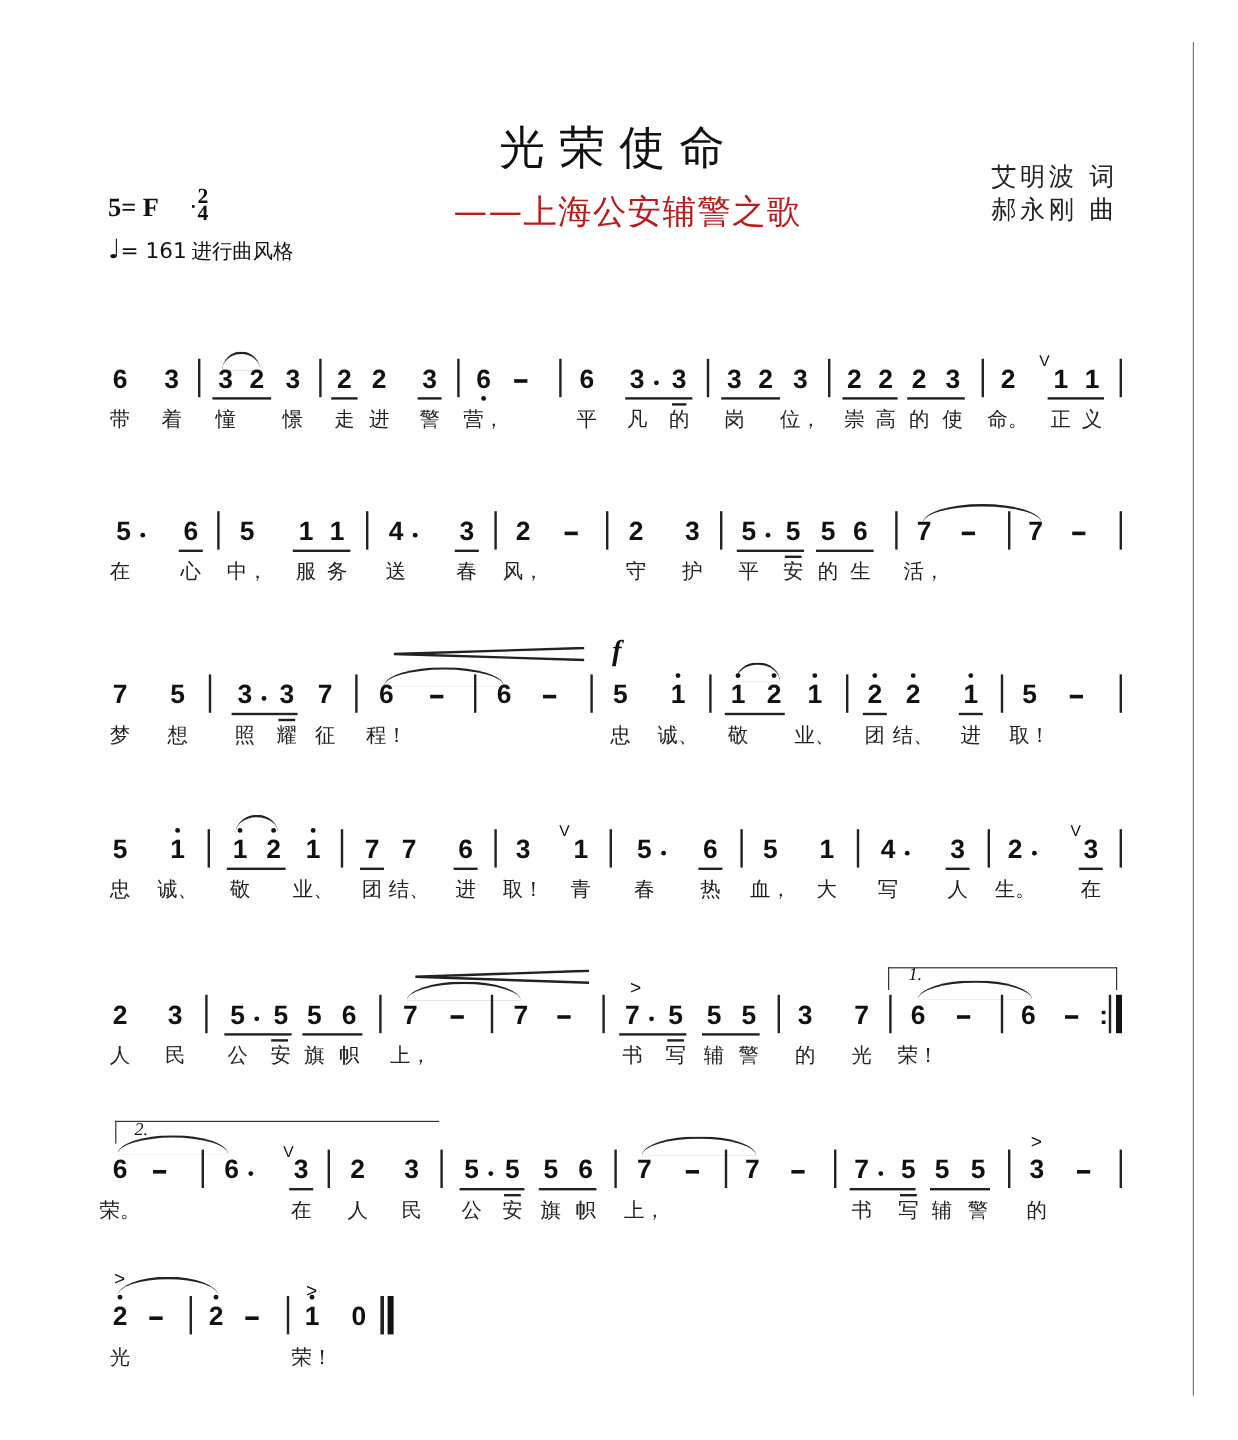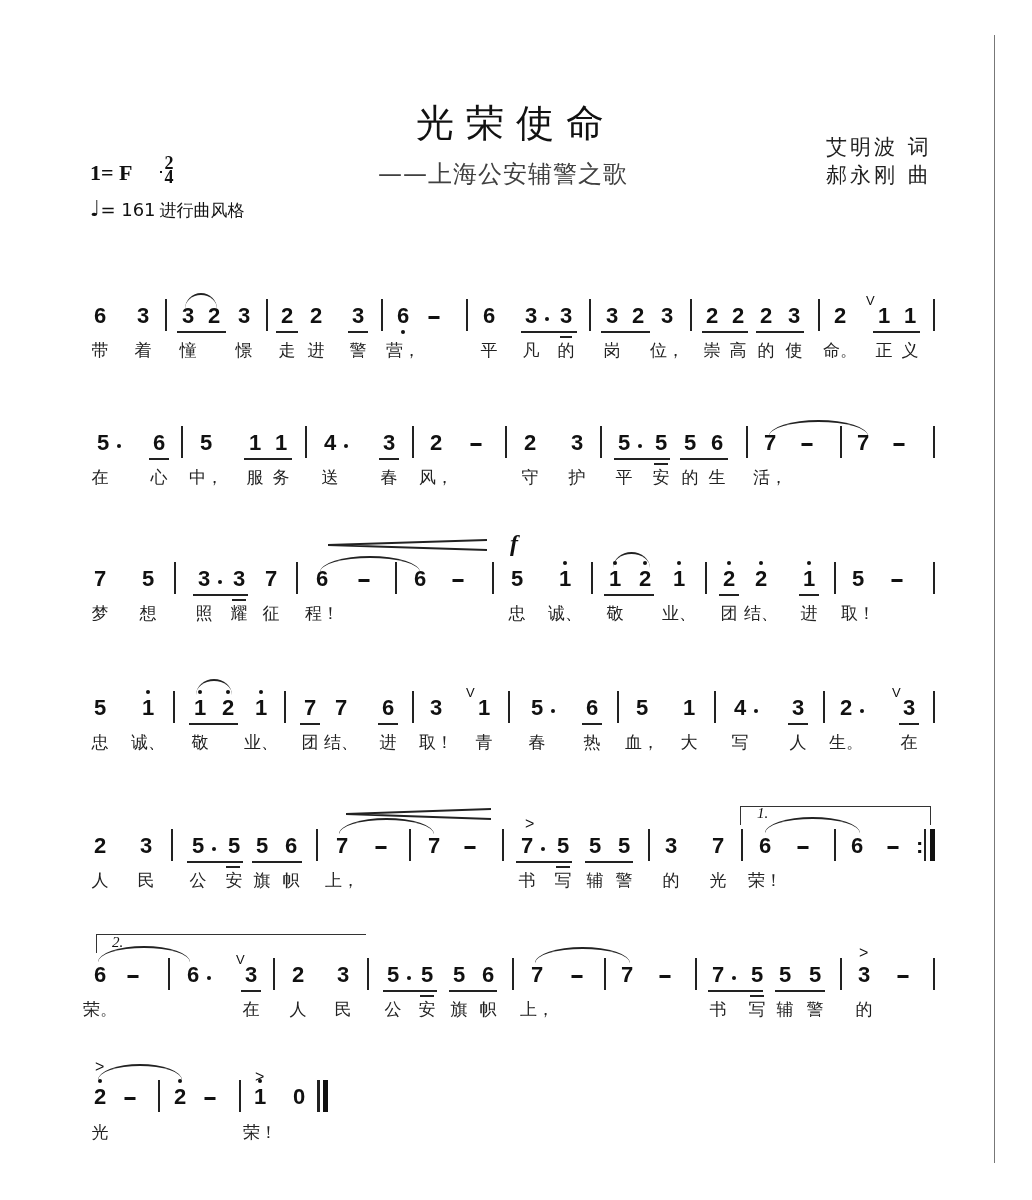--- a/index.html
+++ b/index.html
@@ -1,21 +1,21 @@
 <!DOCTYPE html>
 <html><head>
 <meta charset="utf-8">
 <style>
   html, body { margin: 0; padding: 0; background: #ffffff; }
   body { width: 1032px; height: 1200px; position: relative; overflow: hidden;
          font-family: "DejaVu Sans", sans-serif; color: #111; }
   .abs { position: absolute; }
   .title { left: 0; width: 1032px; top: 98px; text-align: center; font-size: 38px;
            letter-spacing: 12px; font-family: "DejaVu Sans", sans-serif; color: #111; padding-left: 0; }
-  .subtitle { left: 378px; top: 158px; font-size: 24px; color: #404040; letter-spacing: 1px; }
+  .subtitle { left: 378px; top: 158px; font-size: 28px; color: #b91c1c; letter-spacing: 1px; }
   .credit { font-size: 21px; color: #222; letter-spacing: 3px; font-family: "DejaVu Serif", serif; }
   .key { left: 90px; top: 160px; font-size: 22px; font-weight: bold; font-family: "Liberation Serif", serif; }
   .timesig { position: absolute; left: 160px; top: 156px; width: 18px; text-align: center;
              font-family: "Liberation Serif", serif; font-weight: bold; font-size: 18px; line-height: 14px; }
   .timesig .bar { display:block; border-top: 2px solid #111; margin: 1px 0; }
   .tempo { left: 90px; top: 196px; font-size: 18px; }
   .tempo .note-glyph { font-size: 22px; }
   .tempo .style { font-size: 17px; margin-left: 4px; }
   .vline { left: 994px; top: 35px; width: 1px; height: 1128px; background: #777; }
 
@@ -38,21 +38,21 @@
   .rep { position: absolute; font-weight: bold; font-size: 22px; font-family: "Liberation Sans", sans-serif; }
   .thick { position: absolute; width: 5px; background: #111; }
 </style>
 </head>
 <body>
 
 <div class="abs title">光荣使命</div>
 <div class="abs subtitle">——上海公安辅警之歌</div>
 <div class="abs credit" style="left:826px; top:133px;">艾明波 词</div>
 <div class="abs credit" style="left:826px; top:161px;">郝永刚 曲</div>
-<div class="abs key">1= F</div>
+<div class="abs key">5= F</div>
 <div class="timesig">
   <span>2</span>
   <span class="bar"></span>
   <span>4</span>
 </div>
 <div class="abs tempo">
   <span class="note-glyph">♩</span><span>= 161</span><span class="style">进行曲风格</span>
 </div>
 <div class="abs vline"></div>
 

